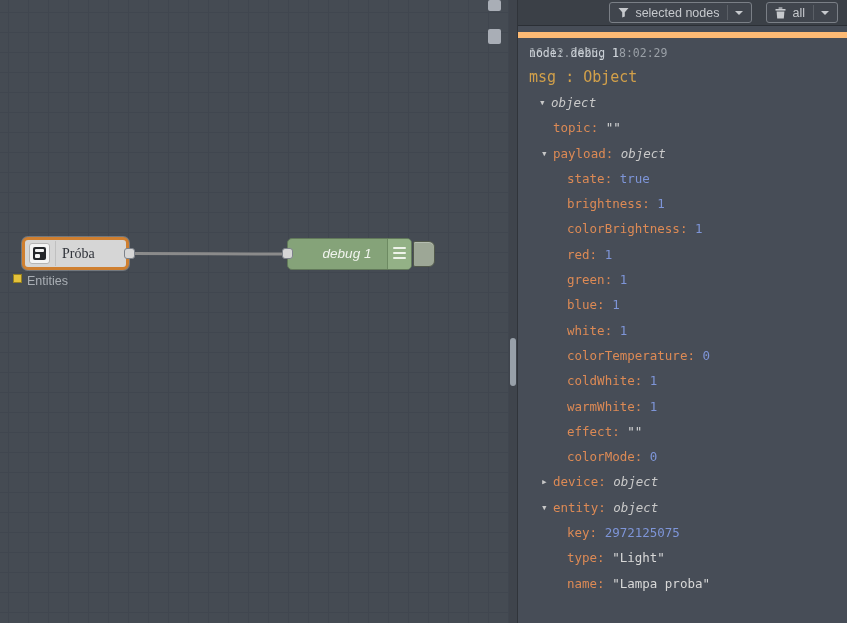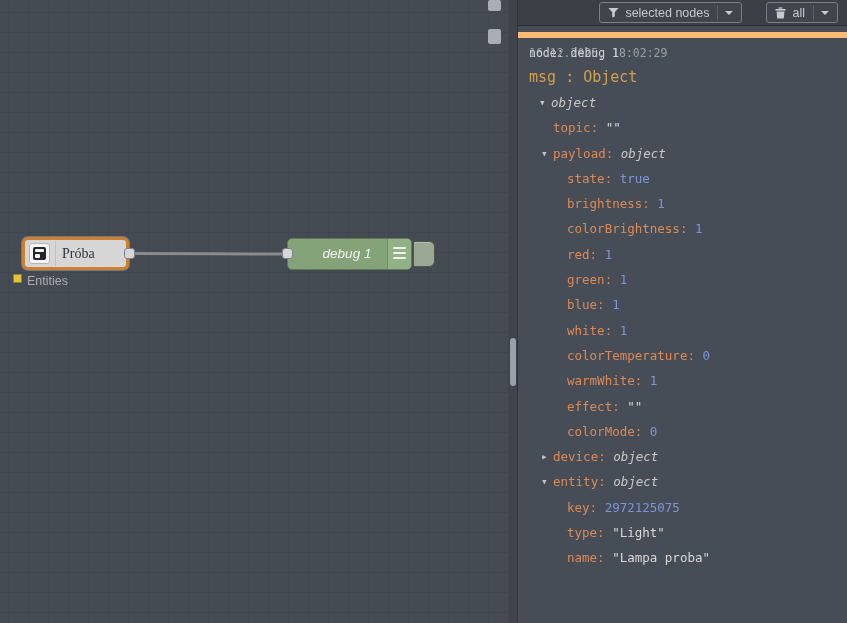--- a/index.html
+++ b/index.html
@@ -94,21 +94,21 @@
   .splitter { position:relative; width:8px; height:623px; background:#3f444c; }
   .splitter .thumb {
     position:absolute; left:1px; top:338px; width:6px; height:48px;
     background:#98a0a9; border-radius:3px;
   }
 
   
   .sidebar { position:relative; width:330px; height:623px; background:#474d57; border-left:1px solid #30343a; }
   .toolbar {
     height:26px; background:#3b4047; border-bottom:1px solid #2b2f35;
-    display:flex; align-items:center; justify-content:flex-end; gap:24px; padding-right:9px;
+    display:flex; align-items:center; justify-content:flex-end; gap:14px; padding-right:9px;
   }
   .tb-btn {
     height:21px; display:flex; align-items:center; padding:0 8px;
     background:#40454d; border:1px solid #7a7f86; border-radius:3px;
     color:#c6c9cd; font-size:12.5px; cursor:pointer; white-space:nowrap;
   }
   .tb-btn .ic { display:flex; margin-right:6px; }
   .tb-btn .caret {
     margin-left:8px; padding-left:7px; border-left:1px solid #5a5f66;
     display:flex; align-items:center; height:15px;
@@ -227,20 +227,21 @@
           <div class="tree-row indent-1"><span class="key">topic: </span><span class="v-string">""</span></div>
           <div class="tree-row indent-1"><span class="arrow">▾</span><span class="key">payload: </span><span class="v-object">object</span></div>
           <div class="tree-row indent-2"><span class="key">state: </span><span class="v-number">true</span></div>
           <div class="tree-row indent-2"><span class="key">brightness: </span><span class="v-number">1</span></div>
           <div class="tree-row indent-2"><span class="key">colorBrightness: </span><span class="v-number">1</span></div>
           <div class="tree-row indent-2"><span class="key">red: </span><span class="v-number">1</span></div>
           <div class="tree-row indent-2"><span class="key">green: </span><span class="v-number">1</span></div>
           <div class="tree-row indent-2"><span class="key">blue: </span><span class="v-number">1</span></div>
           <div class="tree-row indent-2"><span class="key">white: </span><span class="v-number">1</span></div>
           <div class="tree-row indent-2"><span class="key">colorTemperature: </span><span class="v-number">0</span></div>
+          <div class="tree-row indent-2"><span class="key">coldWhite: </span><span class="v-number">1</span></div>
           <div class="tree-row indent-2"><span class="key">warmWhite: </span><span class="v-number">1</span></div>
           <div class="tree-row indent-2"><span class="key">effect: </span><span class="v-string">""</span></div>
           <div class="tree-row indent-2"><span class="key">colorMode: </span><span class="v-number">0</span></div>
           <div class="tree-row indent-1"><span class="arrow">▸</span><span class="key">device: </span><span class="v-object">object</span></div>
           <div class="tree-row indent-1"><span class="arrow">▾</span><span class="key">entity: </span><span class="v-object">object</span></div>
           <div class="tree-row indent-2"><span class="key">key: </span><span class="v-number">2972125075</span></div>
           <div class="tree-row indent-2"><span class="key">type: </span><span class="v-string">"Light"</span></div>
           <div class="tree-row indent-2"><span class="key">name: </span><span class="v-string">"Lampa proba"</span></div>
         </div>
     </div>

